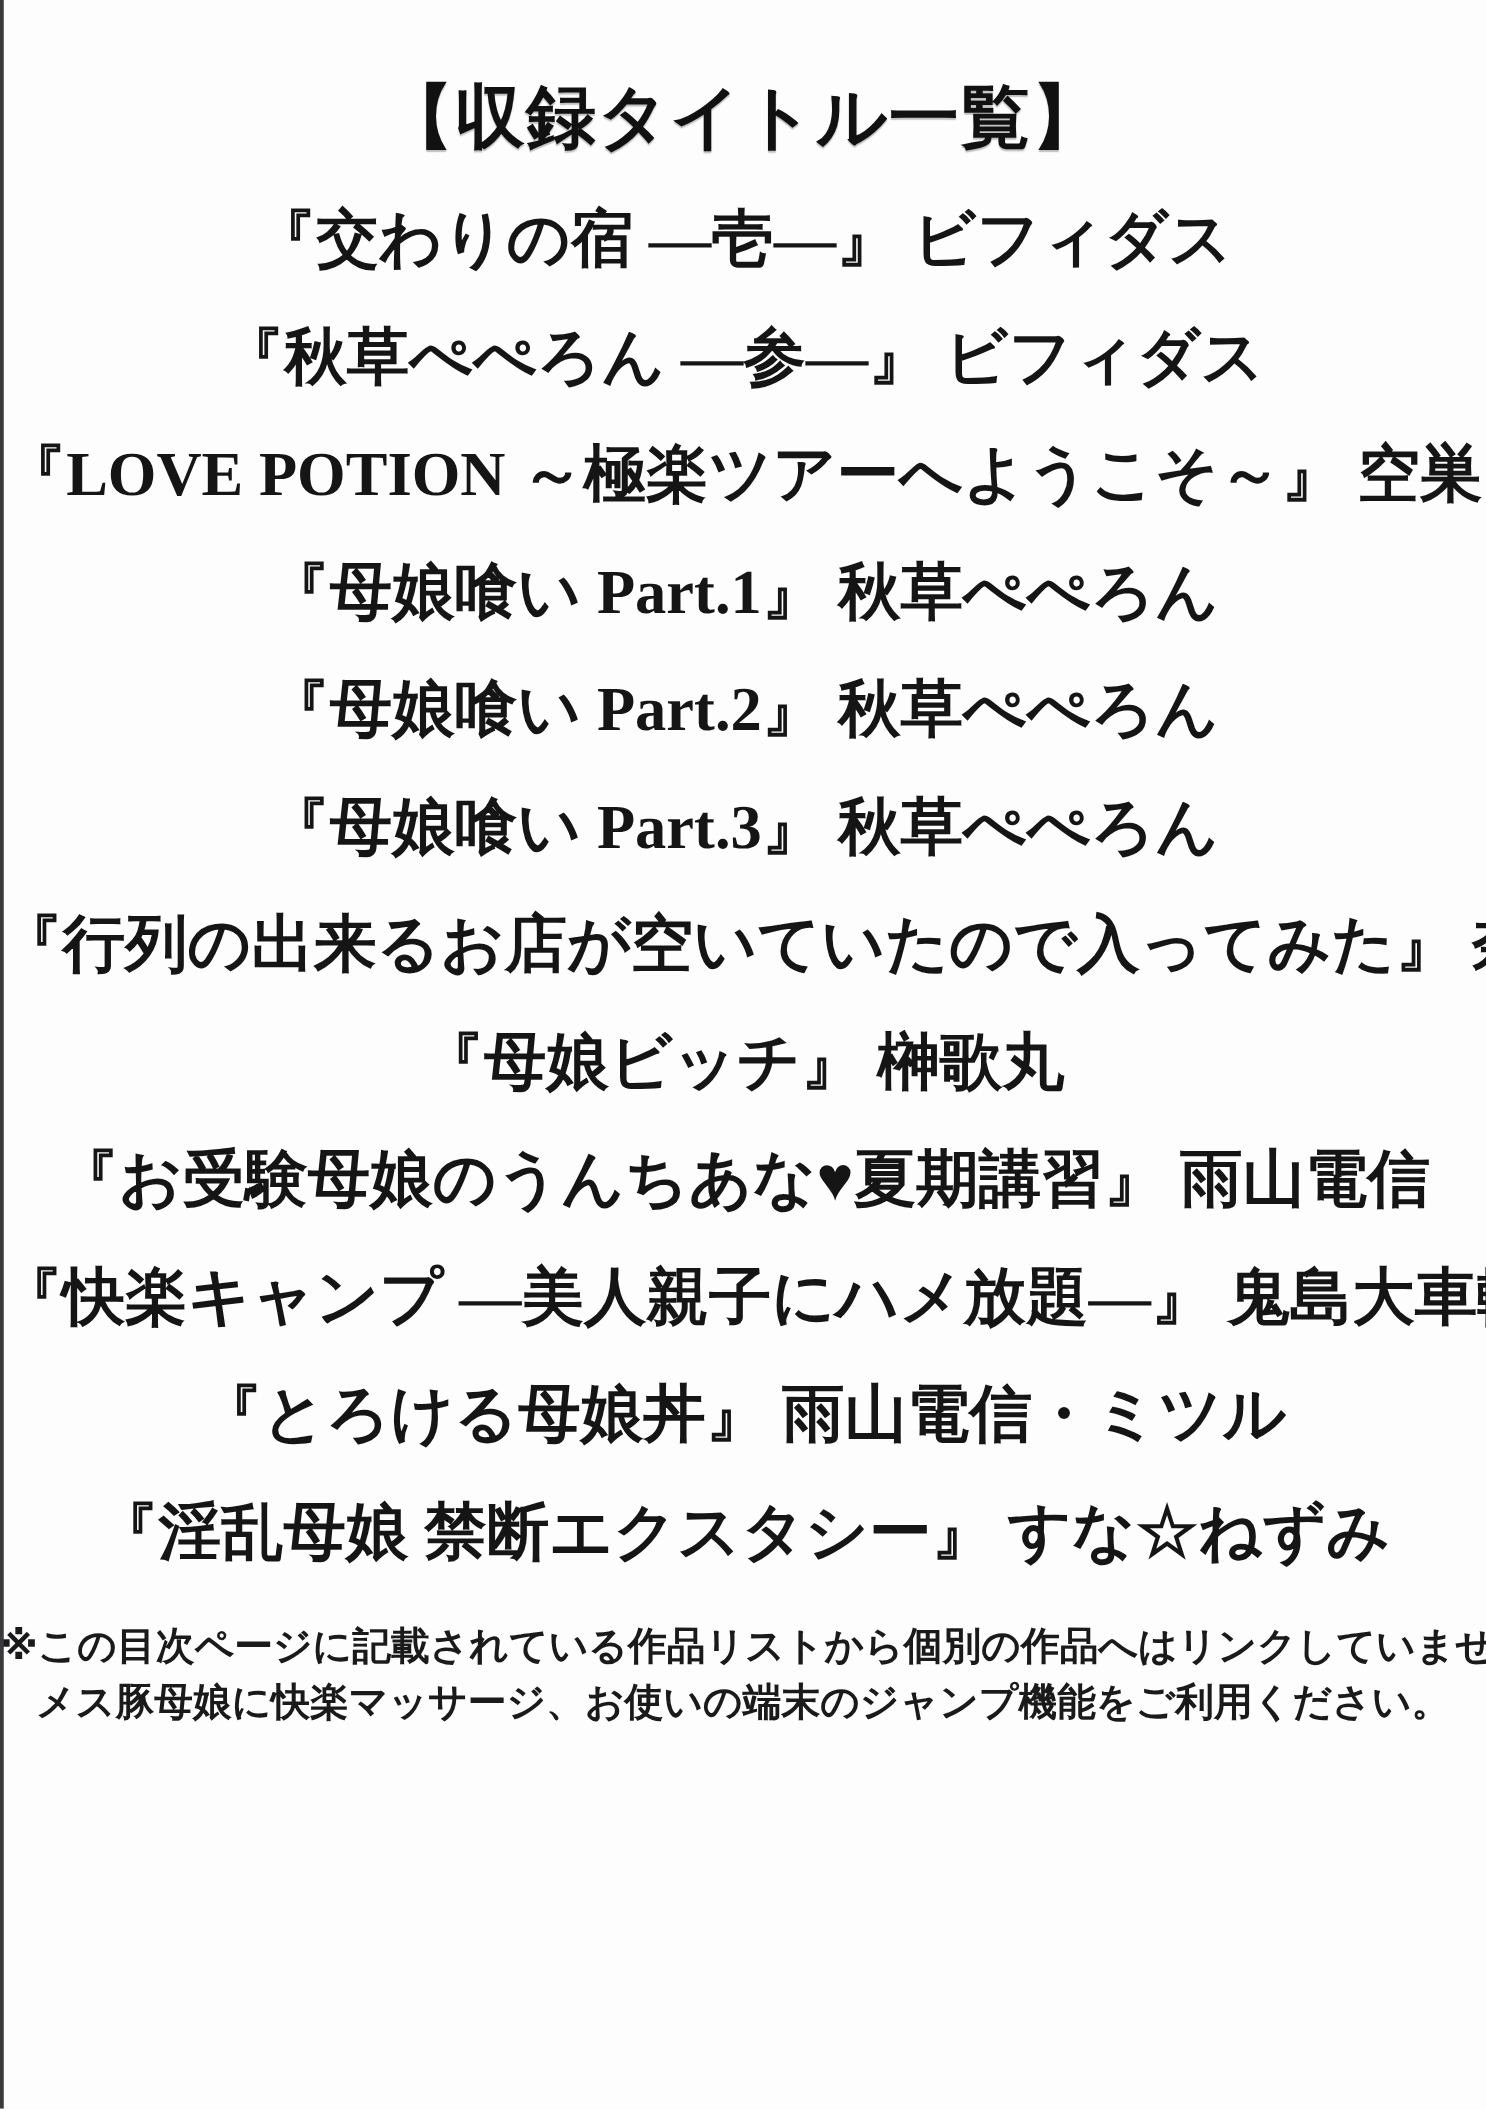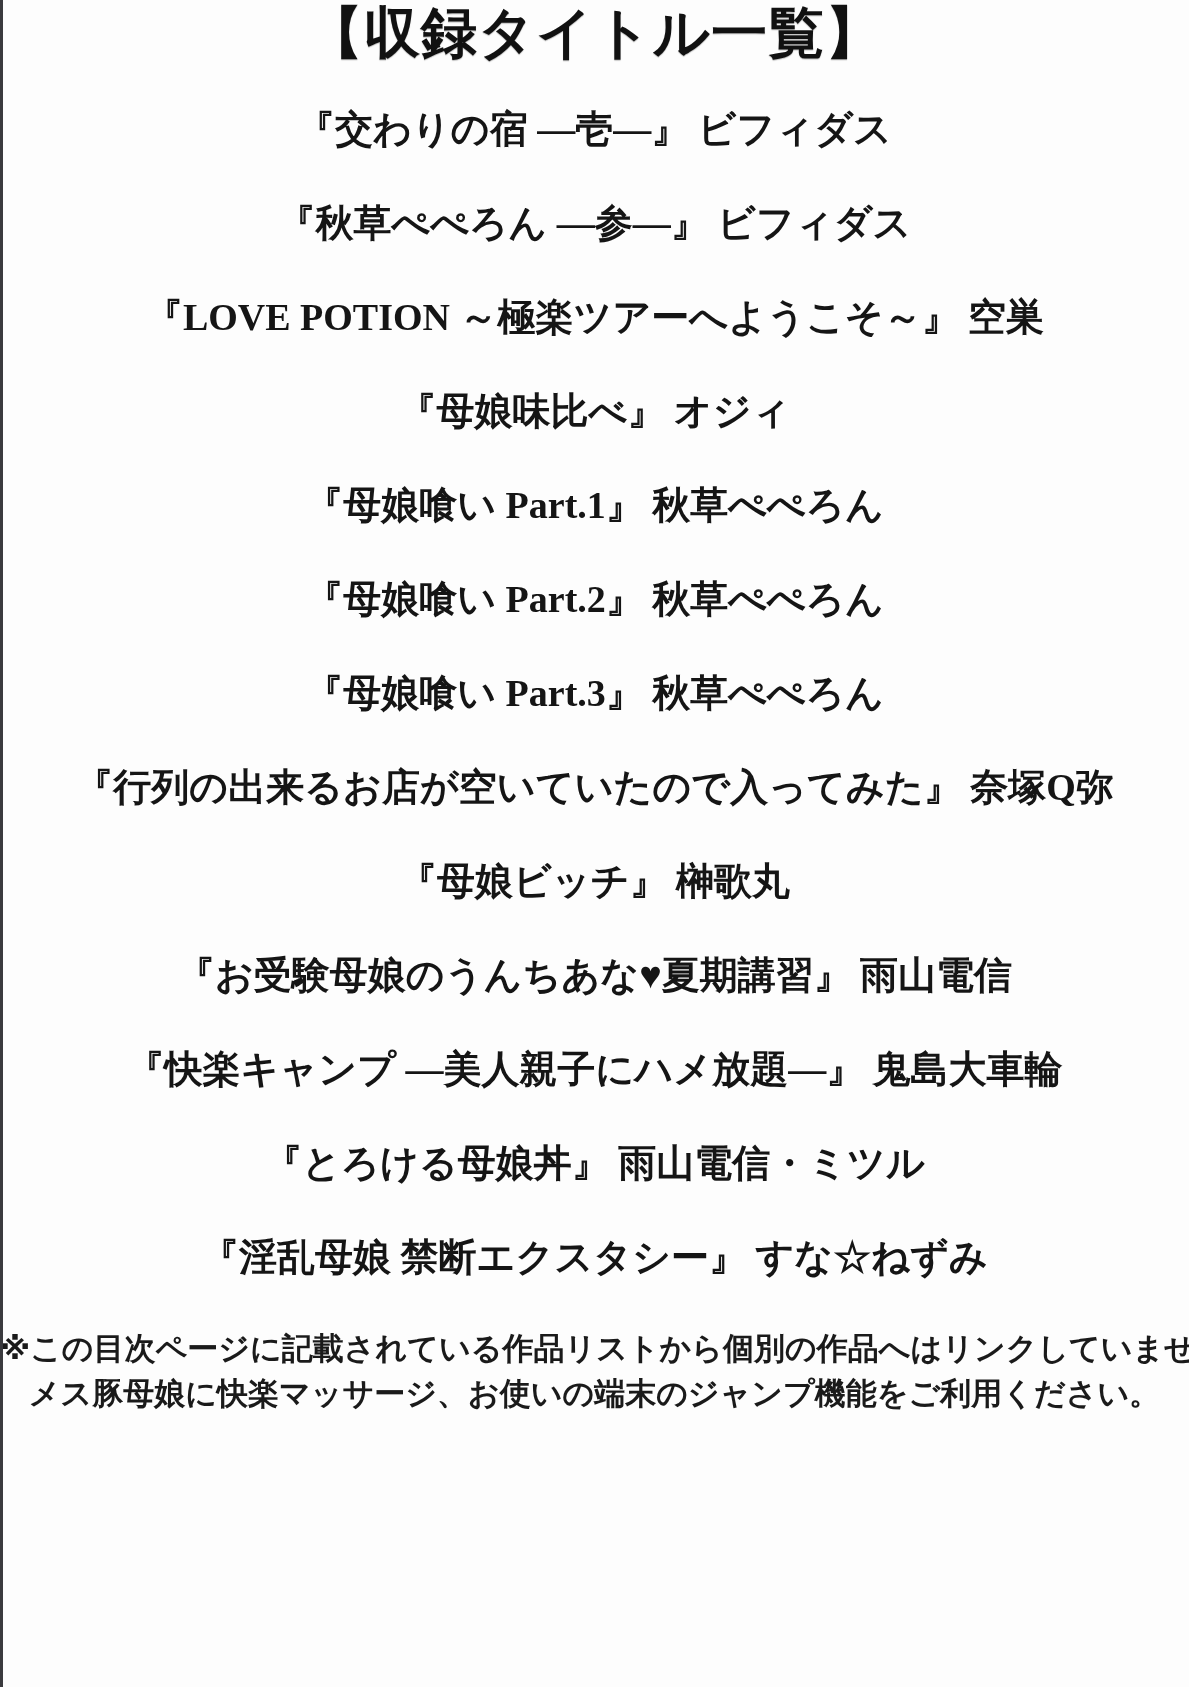--- a/index.html
+++ b/index.html
@@ -20,39 +20,40 @@
     left: 0;
     top: 0;
     width: 3px;
     height: 100%;
     background: #3a3a3e;
   }
   .page {
     width: 100%;
     height: 100%;
     box-sizing: border-box;
+    padding-top: 62px;
     text-align: center;
   }
   .page-title {
     margin: 0;
     font-size: 56px;
     line-height: 66px;
     font-weight: 800;
     letter-spacing: 1px;
     color: #111;
     text-shadow: 0 1px 1px rgba(0,0,0,0.25);
   }
   .toc-list {
     margin-top: 44px;
     display: flex;
     flex-direction: column;
     gap: 56px;
   }
   .toc-entry {
-    font-size: 38px;
+    font-size: 50px;
     line-height: 38px;
     font-weight: 600;
     white-space: nowrap;
     color: #151515;
     text-align: center;
   }
   .entry-author {
     margin-left: 0.22em;
   }
   .footer-note {
@@ -73,21 +74,20 @@
 
 <div class="edge-line"></div>
 
 <div class="page">
   <h1 class="page-title">【収録タイトル一覧】</h1>
 
   <div class="toc-list" id="toc-list">
       <div class="toc-entry"><span class="entry-title">『交わりの宿 ―壱―』</span><span class="entry-author">ビフィダス</span></div>
       <div class="toc-entry"><span class="entry-title">『秋草ぺぺろん ―参―』</span><span class="entry-author">ビフィダス</span></div>
       <div class="toc-entry"><span class="entry-title">『LOVE POTION ～極楽ツアーへようこそ～』</span><span class="entry-author">空巣</span></div>
-      <div class="toc-entry"><span class="entry-title">『母娘味比べ』</span><span class="entry-author">オジィ</span></div>
       <div class="toc-entry"><span class="entry-title">『母娘喰い Part.1』</span><span class="entry-author">秋草ぺぺろん</span></div>
       <div class="toc-entry"><span class="entry-title">『母娘喰い Part.2』</span><span class="entry-author">秋草ぺぺろん</span></div>
       <div class="toc-entry"><span class="entry-title">『母娘喰い Part.3』</span><span class="entry-author">秋草ぺぺろん</span></div>
       <div class="toc-entry"><span class="entry-title">『行列の出来るお店が空いていたので入ってみた』</span><span class="entry-author">奈塚Q弥</span></div>
       <div class="toc-entry"><span class="entry-title">『母娘ビッチ』</span><span class="entry-author">榊歌丸</span></div>
       <div class="toc-entry"><span class="entry-title">『お受験母娘のうんちあな♥夏期講習』</span><span class="entry-author">雨山電信</span></div>
       <div class="toc-entry"><span class="entry-title">『快楽キャンプ ―美人親子にハメ放題―』</span><span class="entry-author">鬼島大車輪</span></div>
       <div class="toc-entry"><span class="entry-title">『とろける母娘丼』</span><span class="entry-author">雨山電信・ミツル</span></div>
       <div class="toc-entry"><span class="entry-title">『淫乱母娘 禁断エクスタシー』</span><span class="entry-author">すな☆ねずみ</span></div>
     </div>

